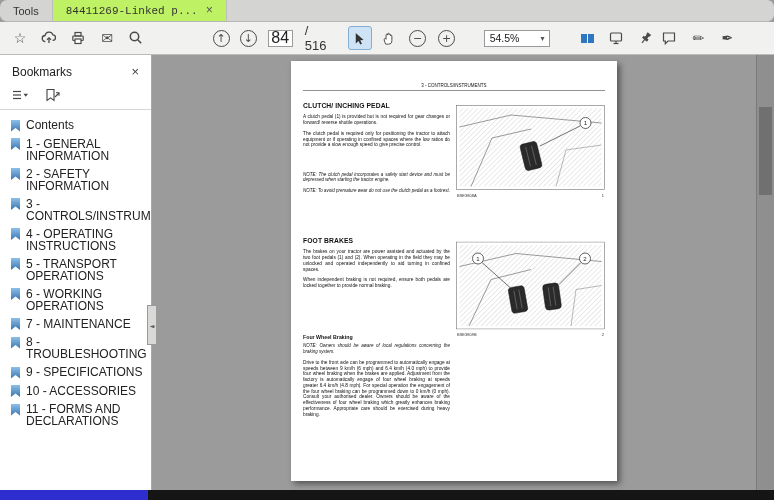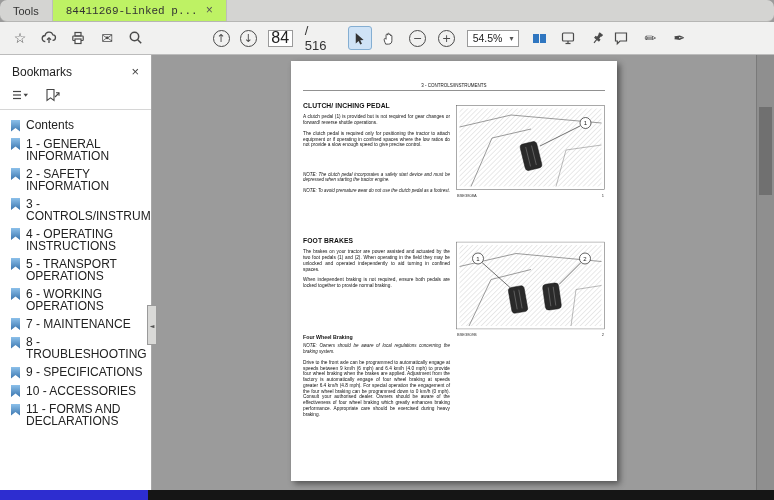--- a/index.html
+++ b/index.html
@@ -15,21 +15,21 @@
 
   
   .toolbar { height:33px; background:#f1f1f0; border-bottom:1px solid #bcbcbc; display:flex; align-items:center; padding:0 8px; flex:0 0 33px; }
   .grp { display:flex; align-items:center; gap:5px; }
   .tb { width:24px; height:24px; display:flex; align-items:center; justify-content:center; color:#4a4a4a; font-size:14px; border-radius:3px; font-family:"DejaVu Sans",sans-serif; }
   .tb svg { display:block; }
   .tb.selected { background:#cfe3f6; border:1px solid #84aed2; }
   .circ { width:17px; height:17px; border:1.5px solid #4a4a4a; border-radius:50%; display:flex; align-items:center; justify-content:center; font-size:11px; line-height:1; }
   .pagebox { width:27px; height:17px; border:1px solid #9a9a9a; background:#fff; font-size:16px; color:#222; display:flex; align-items:center; justify-content:center; margin:0 3px; }
   .pagetotal { font-size:13px; color:#333; margin:0 4px; }
-  .zoombox { height:17px; border:1px solid #9a9a9a; background:#fff; font-size:10.5px; color:#222; display:flex; align-items:center; gap:7px; padding:0 5px; margin:0 3px; }
+  .zoombox { height:17px; border:1px solid #9a9a9a; background:#fff; font-size:10.5px; color:#222; display:flex; align-items:center; gap:21px; padding:0 5px; margin:0 20px; }
   .zoombox .caret { font-size:8px; color:#555; }
   #grp-nav { margin-left:62px; }
   #grp-view { margin-left:12px; }
   #grp-right { margin-left:auto; margin-right:96px; }
   .bluebit { display:flex; gap:1.5px; }
   .bluebit i { width:6px; height:9px; background:#2f76c0; display:block; }
 
   
   .content { flex:1 1 auto; display:flex; position:relative; min-height:0; }
 

